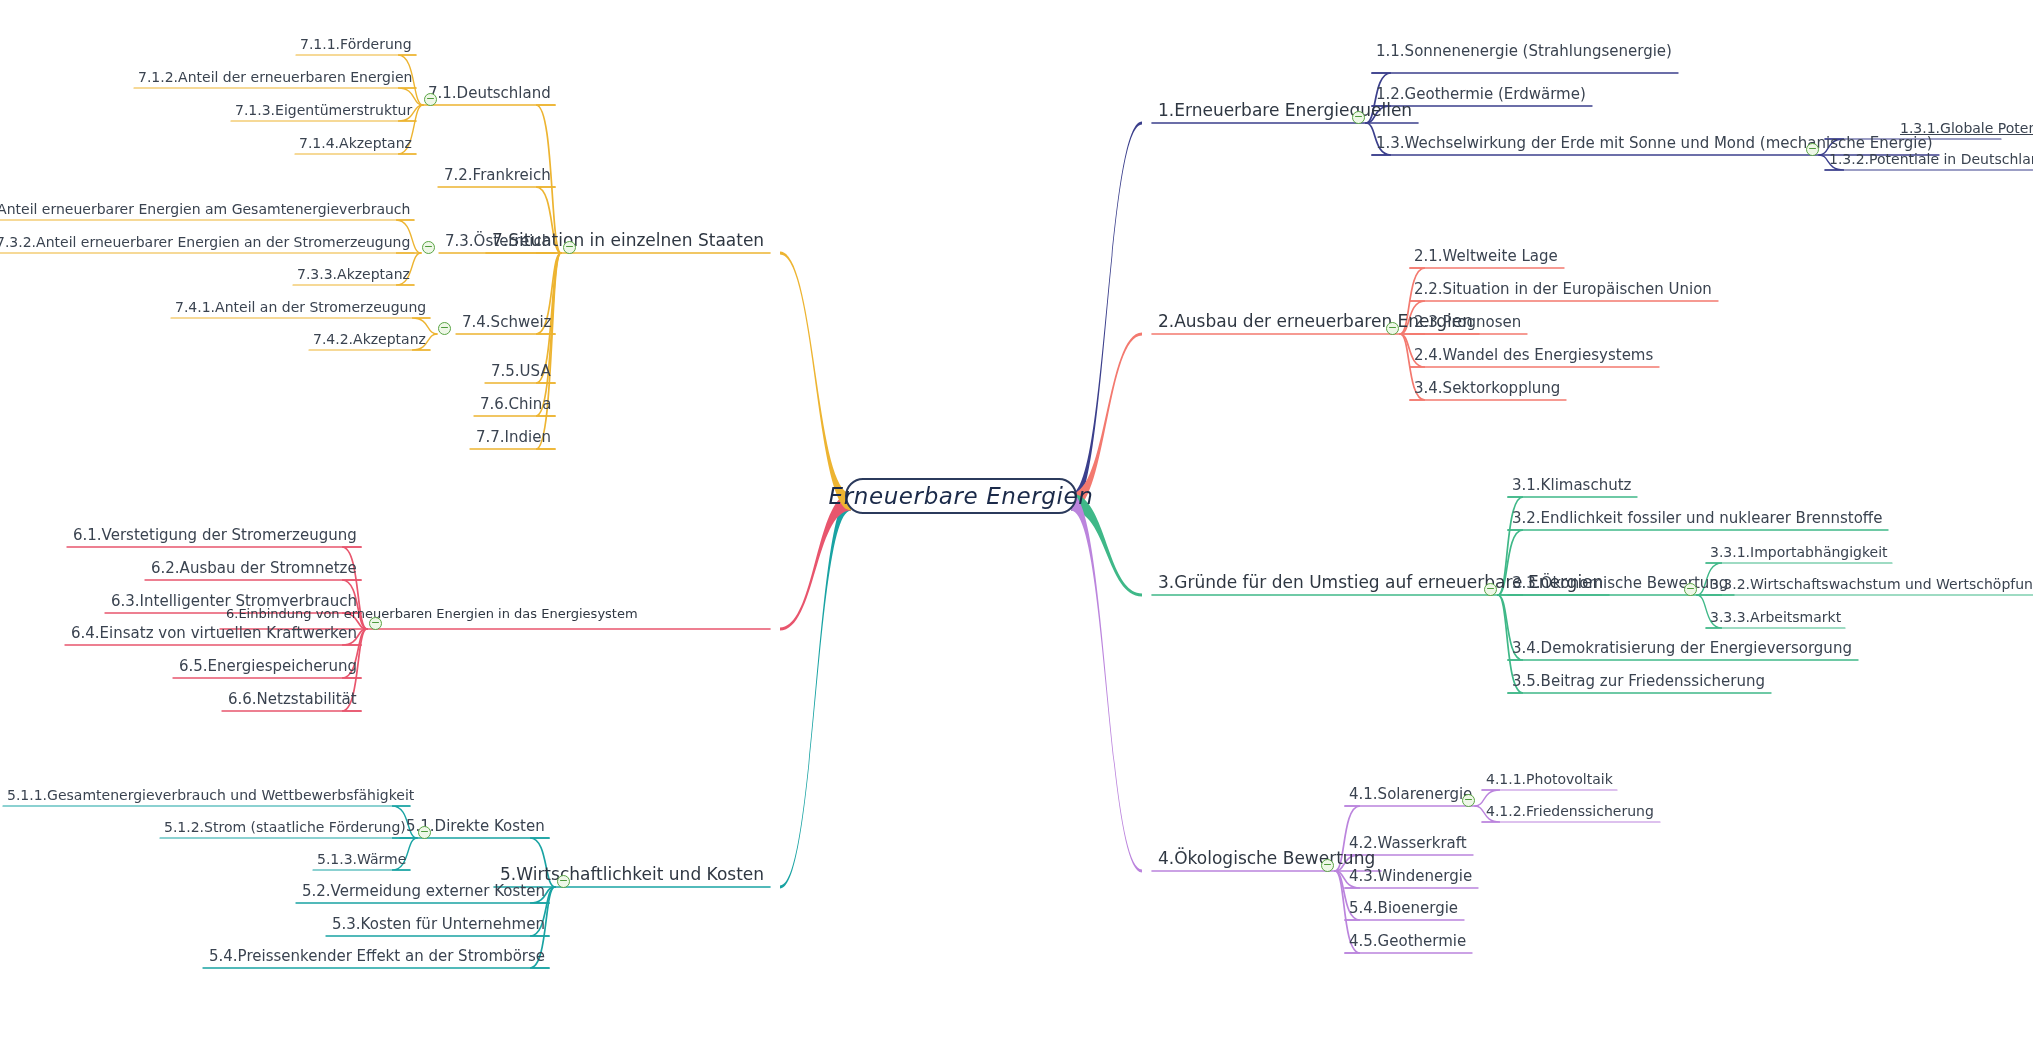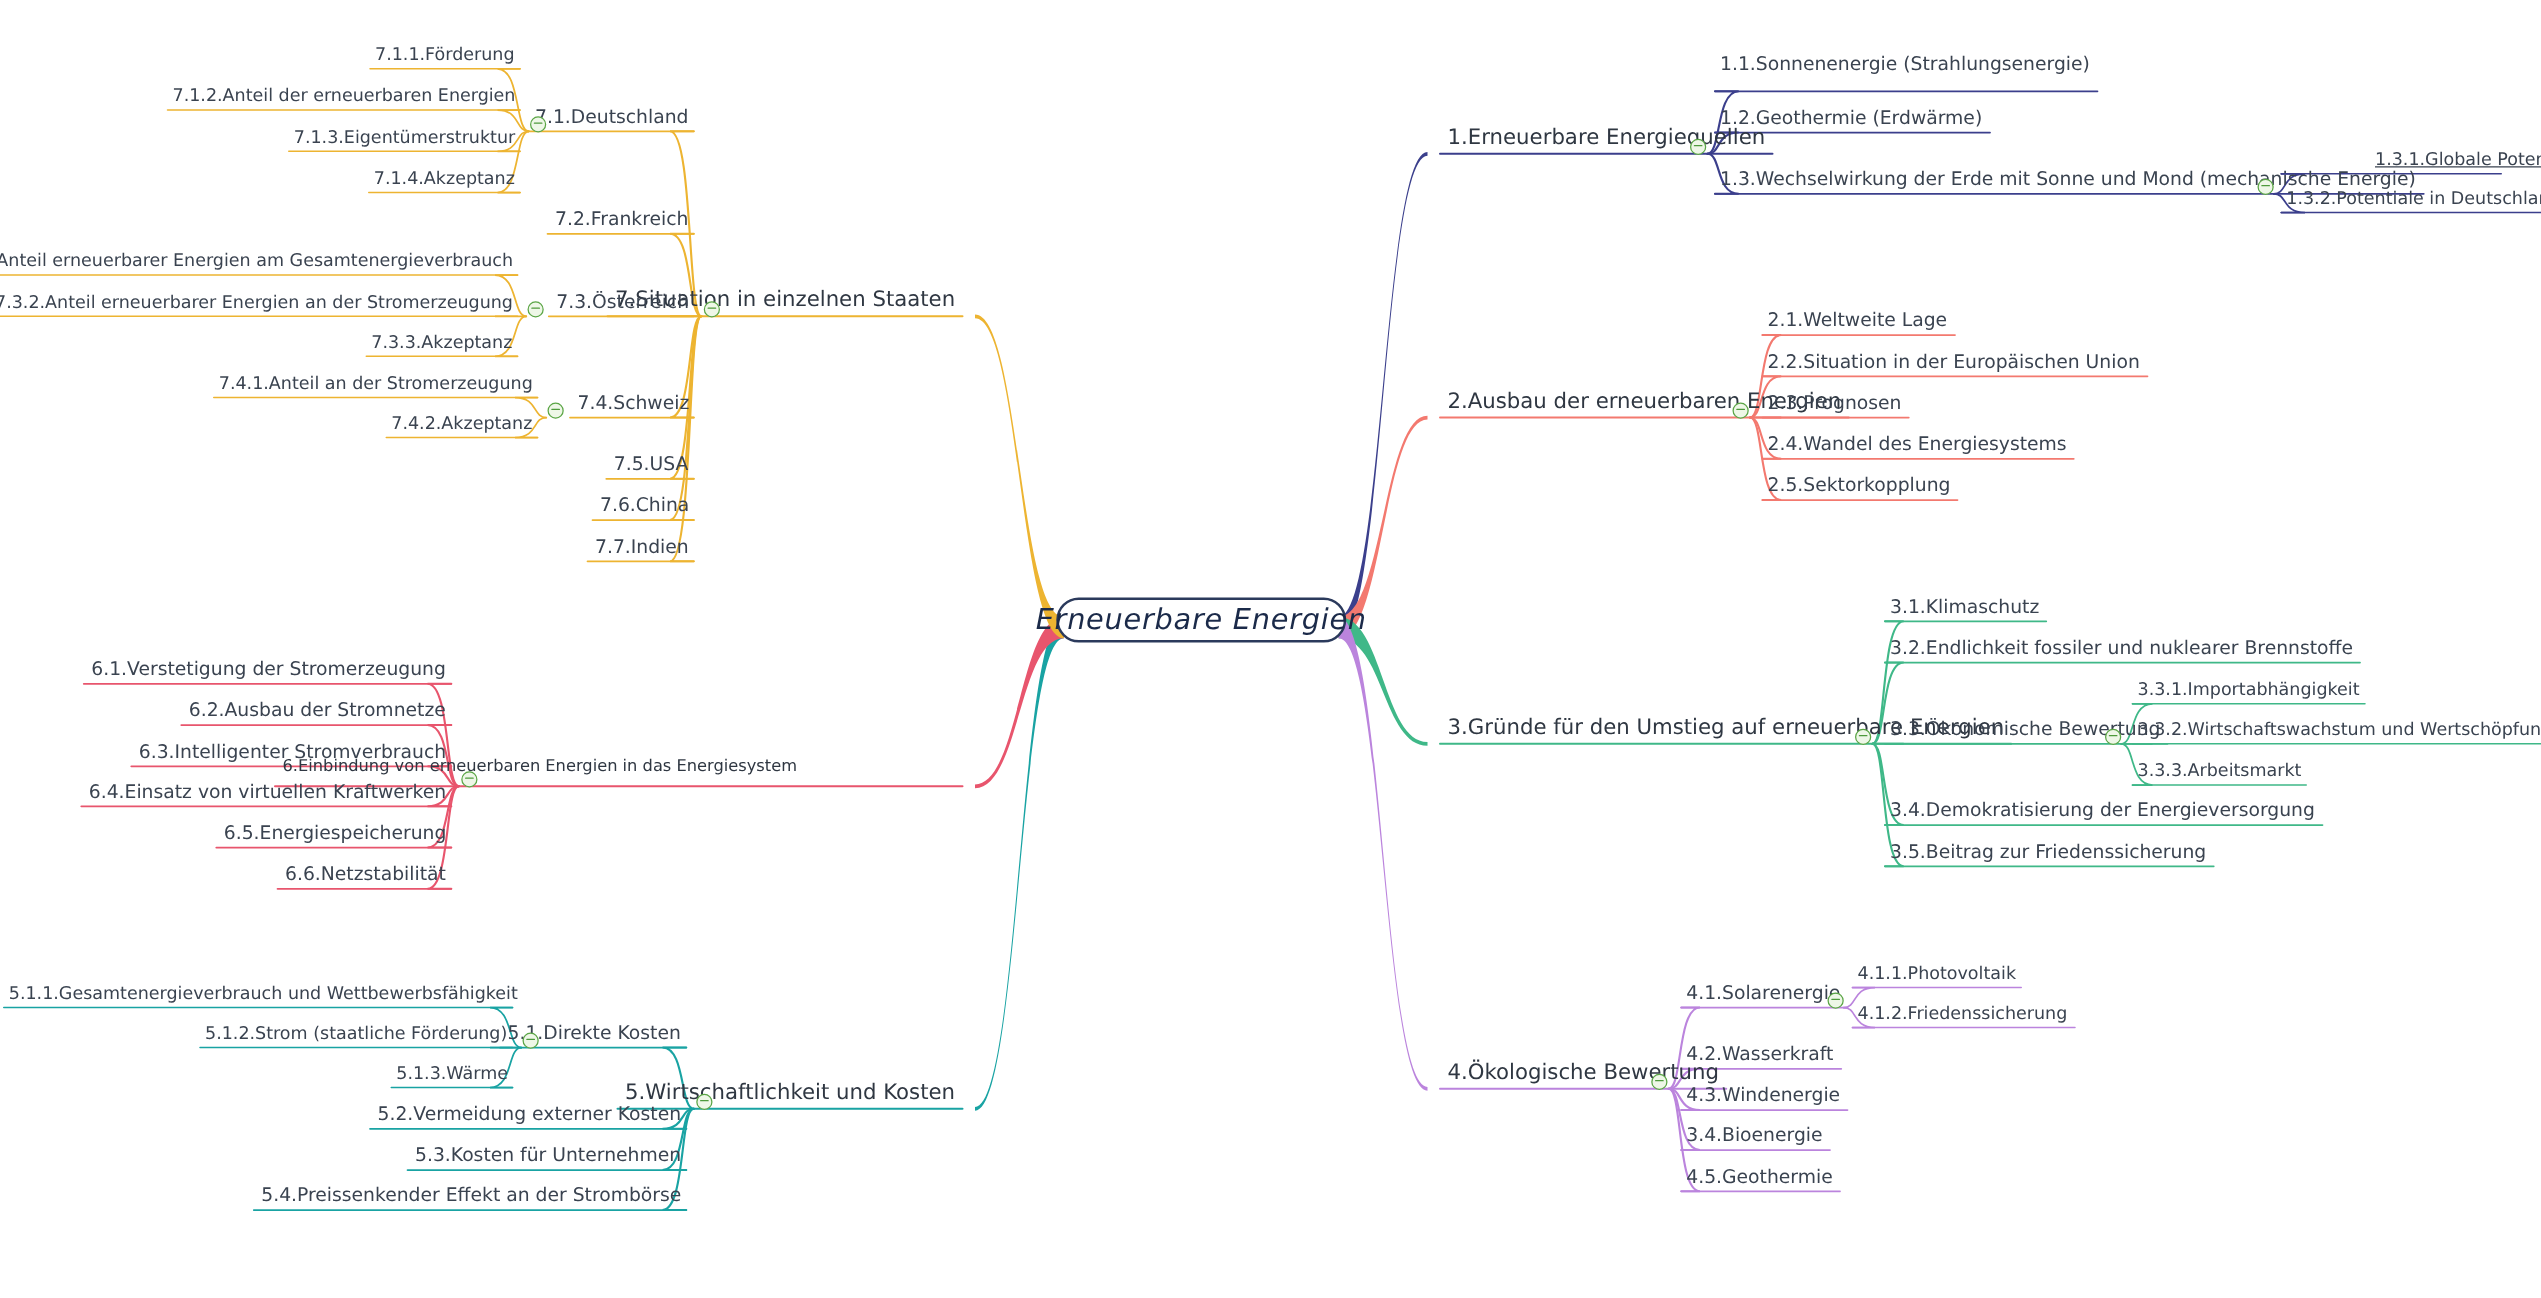--- a/index.html
+++ b/index.html
@@ -218,37 +218,37 @@
       <div class="topic lvl2 right" style="left: 1376px; top: 43px; font-size: 15px;">1.1.Sonnenenergie (Strahlungsenergie)</div>
       <div class="topic lvl2 right" style="left: 1376px; top: 86.2px; font-size: 15px;">1.2.Geothermie (Erdwärme)</div>
       <div class="topic lvl2 right" style="left: 1376px; top: 135.2px; font-size: 15px;">1.3.Wechselwirkung der Erde mit Sonne und Mond (mechanische Energie)</div>
       <div class="topic lvl3 right" style="left: 1900px; top: 121.12px; font-size: 14px; text-decoration: underline;">1.3.1.Globale Potentiale</div>
       <div class="topic lvl3 right" style="left: 1829px; top: 152.12px; font-size: 14px;">1.3.2.Potentiale in Deutschland</div>
       <div class="topic lvl1 right" style="left: 1158px; top: 312.36px; font-size: 17px;">2.Ausbau der erneuerbaren Energien</div>
       <div class="topic lvl2 right" style="left: 1414px; top: 248.2px; font-size: 15px;">2.1.Weltweite Lage</div>
       <div class="topic lvl2 right" style="left: 1414px; top: 281.2px; font-size: 15px;">2.2.Situation in der Europäischen Union</div>
       <div class="topic lvl2 right" style="left: 1414px; top: 314.2px; font-size: 15px;">2.3.Prognosen</div>
       <div class="topic lvl2 right" style="left: 1414px; top: 347.2px; font-size: 15px;">2.4.Wandel des Energiesystems</div>
-      <div class="topic lvl2 right" style="left: 1414px; top: 380.2px; font-size: 15px;">2.5.Sektorkopplung</div>
+      <div class="topic lvl2 right" style="left: 1414px; top: 380.2px; font-size: 15px;">3.4.Sektorkopplung</div>
       <div class="topic lvl1 right" style="left: 1158px; top: 573.36px; font-size: 17px;">3.Gründe für den Umstieg auf erneuerbare Energien</div>
       <div class="topic lvl2 right" style="left: 1512px; top: 477.2px; font-size: 15px;">3.1.Klimaschutz</div>
       <div class="topic lvl2 right" style="left: 1512px; top: 510.2px; font-size: 15px;">3.2.Endlichkeit fossiler und nuklearer Brennstoffe</div>
       <div class="topic lvl2 right" style="left: 1512px; top: 575.2px; font-size: 15px;">3.3.Ökonomische Bewertung</div>
       <div class="topic lvl3 right" style="left: 1710px; top: 545.12px; font-size: 14px;">3.3.1.Importabhängigkeit</div>
       <div class="topic lvl3 right" style="left: 1710px; top: 577.12px; font-size: 14px;">3.3.2.Wirtschaftswachstum und Wertschöpfung</div>
       <div class="topic lvl3 right" style="left: 1710px; top: 610.12px; font-size: 14px;">3.3.3.Arbeitsmarkt</div>
       <div class="topic lvl2 right" style="left: 1512px; top: 640.2px; font-size: 15px;">3.4.Demokratisierung der Energieversorgung</div>
       <div class="topic lvl2 right" style="left: 1512px; top: 673.2px; font-size: 15px;">3.5.Beitrag zur Friedenssicherung</div>
       <div class="topic lvl1 right" style="left: 1158px; top: 849.36px; font-size: 17px;">4.Ökologische Bewertung</div>
       <div class="topic lvl2 right" style="left: 1349px; top: 786.2px; font-size: 15px;">4.1.Solarenergie</div>
       <div class="topic lvl3 right" style="left: 1486px; top: 772.12px; font-size: 14px;">4.1.1.Photovoltaik</div>
       <div class="topic lvl3 right" style="left: 1486px; top: 804.12px; font-size: 14px;">4.1.2.Friedenssicherung</div>
       <div class="topic lvl2 right" style="left: 1349px; top: 835.2px; font-size: 15px;">4.2.Wasserkraft</div>
       <div class="topic lvl2 right" style="left: 1349px; top: 868.2px; font-size: 15px;">4.3.Windenergie</div>
-      <div class="topic lvl2 right" style="left: 1349px; top: 900.2px; font-size: 15px;">3.4.Bioenergie</div>
+      <div class="topic lvl2 right" style="left: 1349px; top: 900.2px; font-size: 15px;">5.4.Bioenergie</div>
       <div class="topic lvl2 right" style="left: 1349px; top: 933.2px; font-size: 15px;">4.5.Geothermie</div>
       <div class="topic lvl1 left" style="left: 500px; top: 865.36px; font-size: 17px;">5.Wirtschaftlichkeit und Kosten</div>
       <div class="topic lvl2 left" style="left: 406px; top: 818.2px; font-size: 15px;">5.1.Direkte Kosten</div>
       <div class="topic lvl3 left" style="left: 7px; top: 788.12px; font-size: 14px;">5.1.1.Gesamtenergieverbrauch und Wettbewerbsfähigkeit</div>
       <div class="topic lvl3 left" style="left: 164px; top: 820.12px; font-size: 14px;">5.1.2.Strom (staatliche Förderung)</div>
       <div class="topic lvl3 left" style="left: 317px; top: 852.12px; font-size: 14px;">5.1.3.Wärme</div>
       <div class="topic lvl2 left" style="left: 302px; top: 883.2px; font-size: 15px;">5.2.Vermeidung externer Kosten</div>
       <div class="topic lvl2 left" style="left: 332px; top: 916.2px; font-size: 15px;">5.3.Kosten für Unternehmen</div>
       <div class="topic lvl2 left" style="left: 209px; top: 948.2px; font-size: 15px;">5.4.Preissenkender Effekt an der Strombörse</div>
       <div class="topic lvl1 left" style="left: 226px; top: 607.36px; font-size: 13px;">6.Einbindung von erneuerbaren Energien in das Energiesystem</div>

